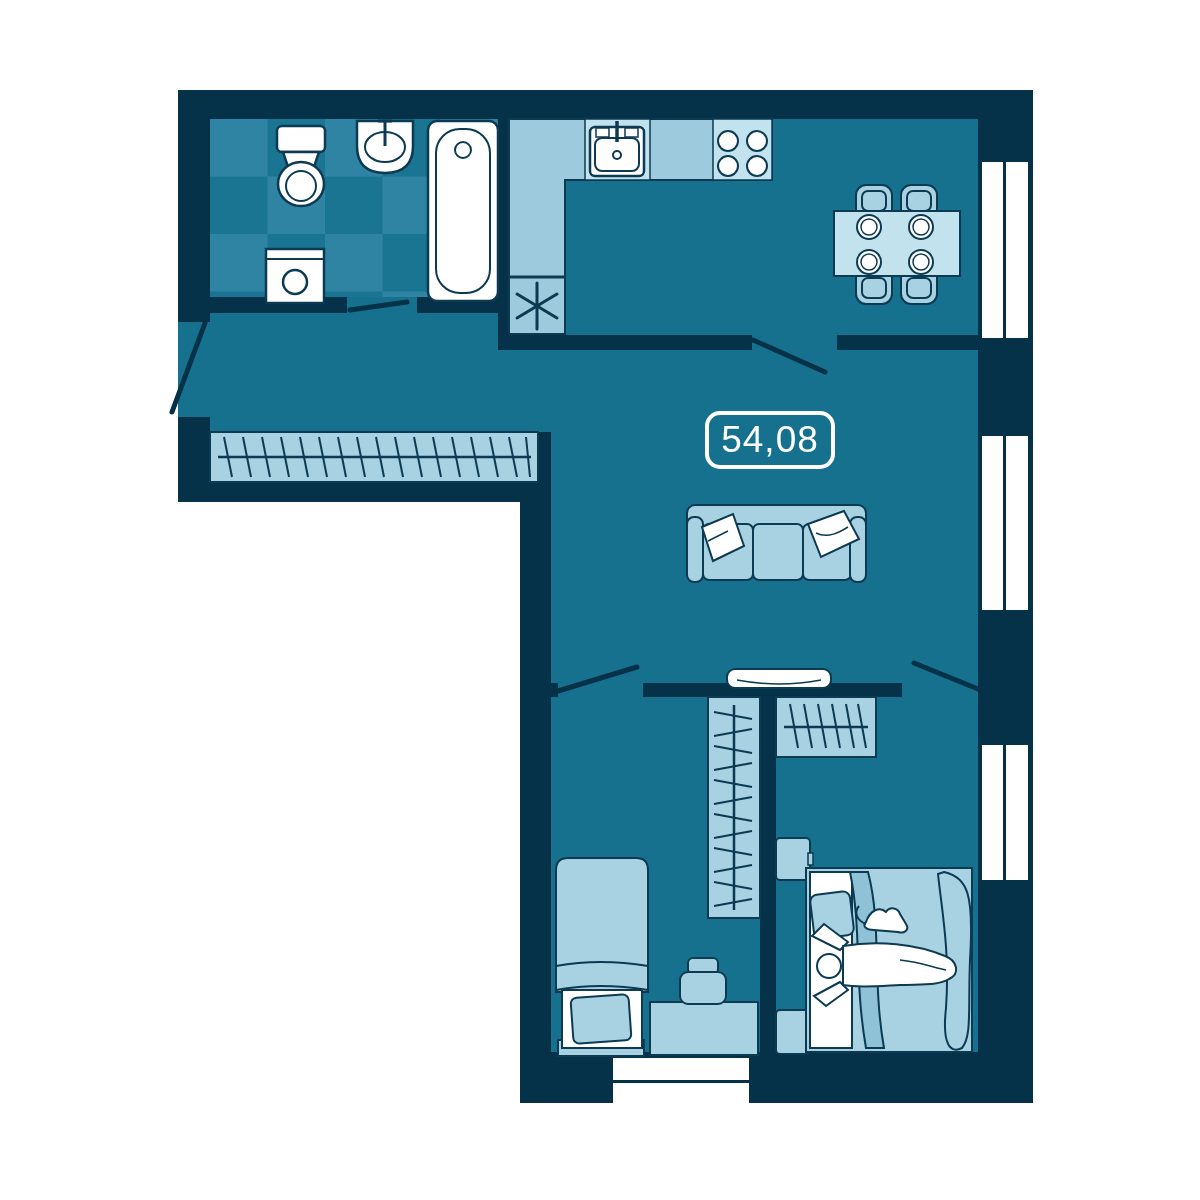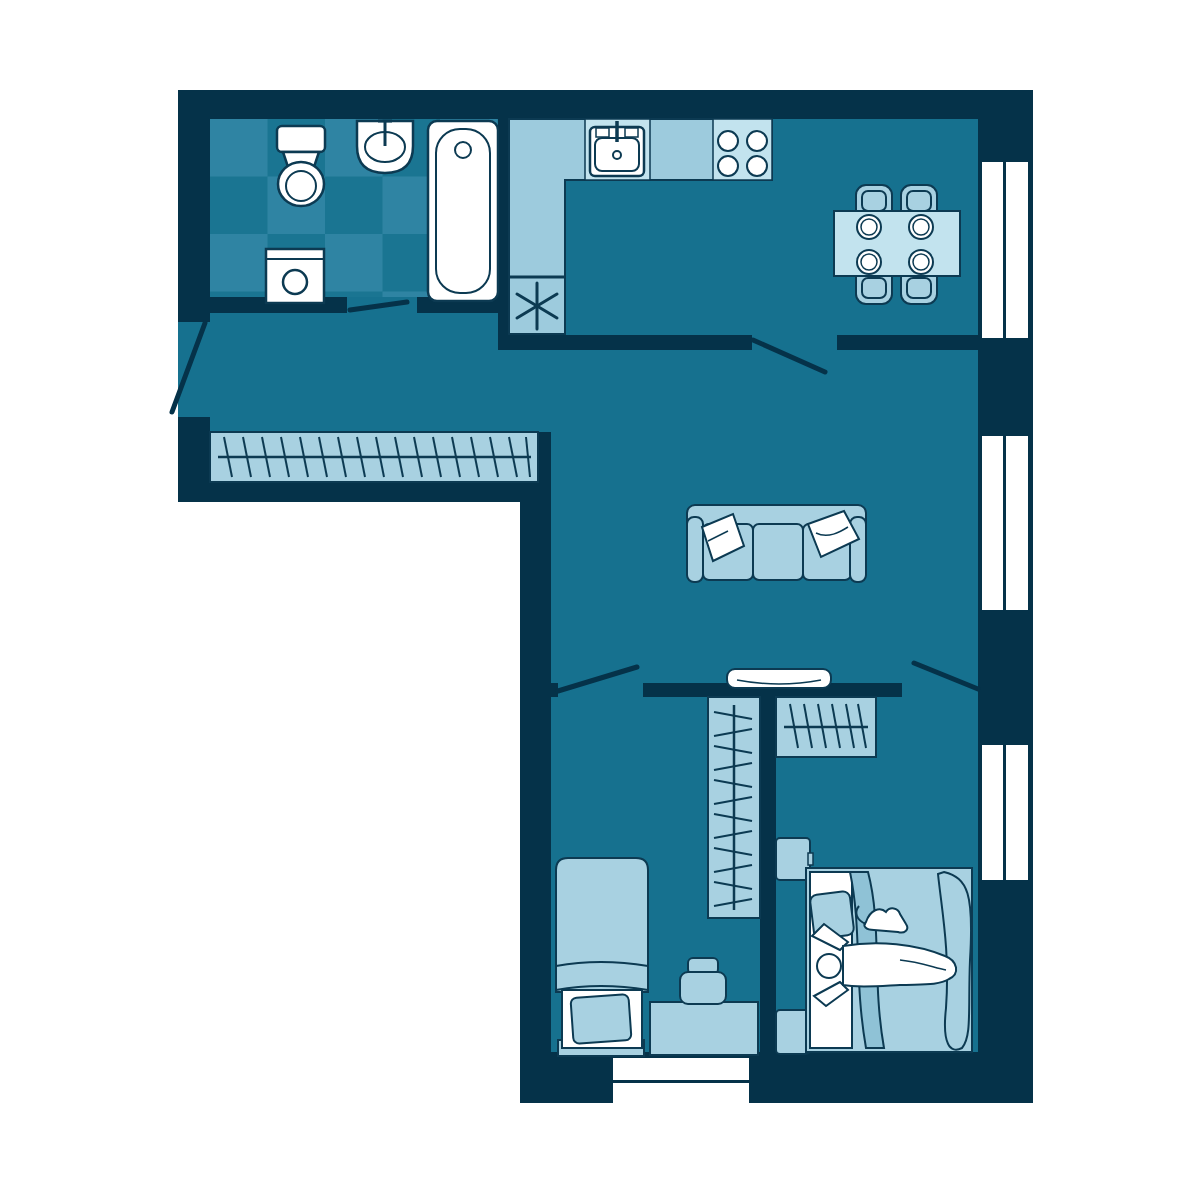--- a/index.html
+++ b/index.html
@@ -267,13 +267,16 @@
       <path d="M843 946 C 878 940 916 944 945 956 C 958 961 960 974 949 979 C 938 986 920 984 900 985 C 880 986 858 988 843 985 Z"></path>
       <path d="M900 960 C 920 962 935 968 946 970" fill="none" stroke-width="1.5"></path>
     </g>
     <g fill="var(--white)">
       <path d="M866 922 C 870 910 880 906 886 912 C 890 906 898 908 900 914 L906 924 C 910 930 904 934 898 932 L874 930 C 866 930 862 926 866 922 Z"></path>
       <path d="M866 924 C 856 920 854 912 859 906" fill="none" stroke-width="2"></path>
     </g>
   </g>
 </svg>
 
+<div class="area-badge">
+  <span>54,08</span>
 </div>
+</div>
 
 </body></html>

